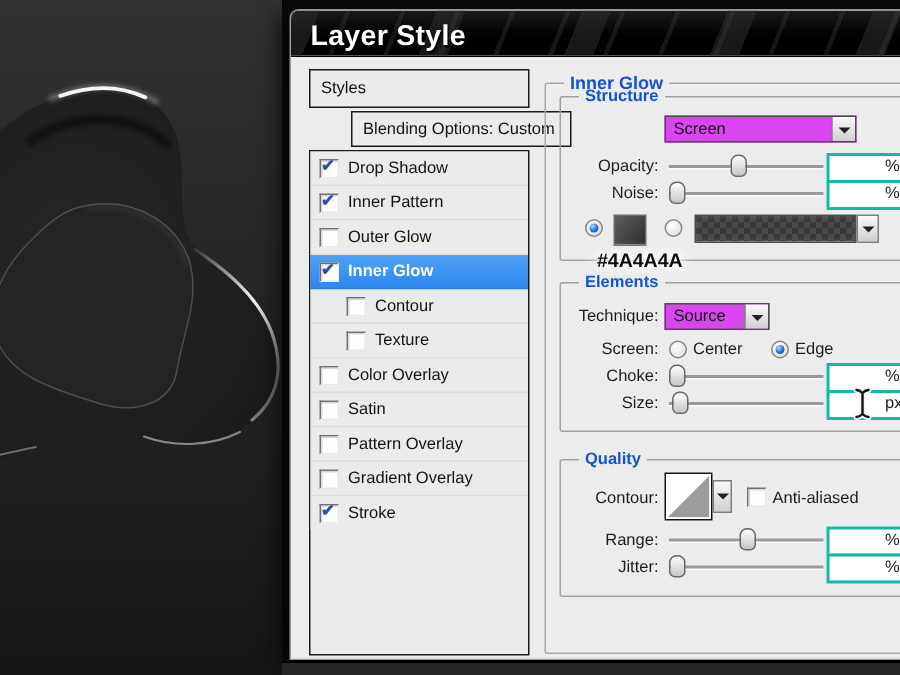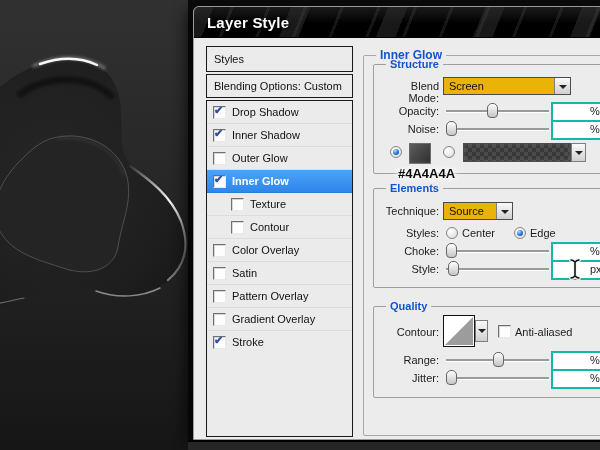--- a/index.html
+++ b/index.html
@@ -14,29 +14,29 @@
   #below-dialog{position:absolute;left:188px;top:440px;width:412px;height:10px;background:#262626;border-top:2px solid #000;}
   #dialog{position:absolute;left:193px;top:6px;width:430px;height:432px;
           border:1px solid #9a9a9a;border-radius:6px 0 0 0;background:#ececec;
           box-shadow:-7px 3px 14px rgba(0,0,0,.65);}
   #titlebar{position:relative;height:30px;border-radius:5px 0 0 0;
     background:
       repeating-linear-gradient(112deg, rgba(70,70,70,.30) 0 3px, rgba(0,0,0,0) 3px 34px),
       repeating-linear-gradient(112deg, rgba(45,45,45,.55) 0 18px, rgba(0,0,0,0) 18px 90px),
       linear-gradient(#1a1a1a,#000 55%,#000);
     border-bottom:1px solid #000;}
-  #titlebar .ttl{position:absolute;left:13px;top:7px;color:#fff;font-weight:bold;font-size:15px;
+  #titlebar .ttl{position:absolute;left:13px;top:7px;color:#fff;font-weight:bold;font-size:19px;
     text-shadow:1px 1px 1px #000;letter-spacing:.2px;}
   #dlg-body{position:absolute;left:0;top:31px;width:100%;height:401px;background:#ececec;overflow:hidden;}
 
   
   .lbox{position:absolute;left:12px;width:147px;background:#ebebeb;border:1px solid #1a1a1a;box-sizing:border-box;}
   #styles-header{top:8px;height:26px;}
   #styles-header span{display:block;padding:6px 0 0 7px;font-size:11px;color:#111;}
-  #blend-row{top:36px;height:24px;}
+  #blend-row{top:36px;height:24px;margin-left:28px;}
   #blend-row span{display:block;padding:5px 0 0 7px;font-size:11px;color:#111;}
   #styles-list{top:62px;height:337px;}
   .srow{position:relative;height:22px;display:flex;align-items:center;padding-left:6px;
         border-bottom:1px solid #dcdcdc;background:#ebebeb;font-size:11px;color:#111;}
   .srow:last-child{border-bottom:none;}
   .srow.indent{padding-left:24px;}
   .srow.selected{background:linear-gradient(#4da2f7,#2f86ec);color:#fff;font-weight:bold;border-bottom:1px solid #2b7ade;}
   .cb{position:relative;width:13px;height:13px;background:#fdfdfd;margin-right:6px;flex:0 0 13px;
       border:1px solid #808080;border-color:#707070 #e8e8e8 #e8e8e8 #707070;box-sizing:border-box;
       box-shadow:inset 1px 1px 0 rgba(0,0,0,.15);}
@@ -54,21 +54,21 @@
   .row{position:absolute;left:184px;width:240px;height:18px;font-size:11px;color:#1c1c1c;}
   .rlabel{position:absolute;left:0;top:3px;width:61px;text-align:right;}
   .unit{position:absolute;left:212px;top:3px;}
 
   
   .nbox{position:absolute;left:173px;top:0;width:34px;height:16px;background:#fff;border:2px solid #14b8a6;
         text-align:center;line-height:16px;padding-left:48px;}
   .sel{background:#316ac5;color:#fff;padding:0 1px;}
 
   
-  .dd{position:absolute;top:0;height:18px;background:#eab308;border:1px solid #4c4c4c;box-sizing:border-box;}
+  .dd{position:absolute;top:0;height:18px;background:#d946ef;border:1px solid #4c4c4c;box-sizing:border-box;}
   .dd .val{position:absolute;left:5px;top:2px;font-size:11px;color:#111;white-space:nowrap;}
   .dd .btn{position:absolute;right:0;top:0;width:16px;height:100%;background:linear-gradient(#fafafa,#cfcfcf);
            border-left:1px solid #7e7e7e;box-sizing:border-box;}
   .tri{position:absolute;left:4px;top:7px;width:0;height:0;border:4px solid transparent;border-top-color:#222;}
 
   
   .slider{position:absolute;left:68px;top:0;width:103px;height:18px;}
   .track{position:absolute;left:0;right:0;top:8px;height:2px;background:#9a9a9a;box-shadow:0 1px 0 #fff;}
   .thumb{position:absolute;top:1px;width:11px;height:15px;
          background:linear-gradient(#fefefe,#c6c6c6);border:1px solid #666;
@@ -173,39 +173,39 @@
         <div class="srow">
           <span class="cb">
               <span class="chk" style="visibility: visible;">✔</span>
             </span>
           <span>Drop Shadow</span>
           </div>
         <div class="srow">
           <span class="cb">
               <span class="chk" style="visibility: visible;">✔</span>
             </span>
-          <span>Inner Shadow</span>
+          <span>Inner Pattern</span>
           </div>
         <div class="srow">
           <span class="cb"></span>
           <span>Outer Glow</span>
           </div>
         <div class="srow selected">
           <span class="cb">
               <span class="chk" style="visibility: visible;">✔</span>
             </span>
           <span>Inner Glow</span>
           </div>
         <div class="srow indent">
           <span class="cb"></span>
+          <span>Contour</span>
+          </div>
+        <div class="srow indent">
+          <span class="cb"></span>
           <span>Texture</span>
-          </div>
-        <div class="srow indent">
-          <span class="cb"></span>
-          <span>Contour</span>
           </div>
         <div class="srow">
           <span class="cb"></span>
           <span>Color Overlay</span>
           </div>
         <div class="srow">
           <span class="cb"></span>
           <span>Satin</span>
           </div>
         <div class="srow">
@@ -225,21 +225,20 @@
       </div>
 
       <fieldset id="fs-outer">
         <legend>Inner Glow</legend>
       </fieldset>
 
       <fieldset id="fs-structure">
         <legend>Structure</legend>
       </fieldset>
       <div class="row" style="top:39px;">
-        <span class="rlabel">Blend Mode:</span>
         <span class="dd" style="left:65px;width:128px;">
           <span class="val">Screen</span>
           <span class="btn">
               <span class="tri"></span>
             </span>
         </span>
       </div>
       <div class="row" style="top:64px;">
         <span class="rlabel">Opacity:</span>
         <span class="slider">
@@ -276,37 +275,37 @@
       <div class="row" style="top:164px;">
         <span class="rlabel">Technique:</span>
         <span class="dd" style="left:65px;width:70px;">
           <span class="val">Source</span>
           <span class="btn">
               <span class="tri"></span>
             </span>
         </span>
       </div>
       <div class="row" style="top:186px;">
-        <span class="rlabel">Styles:</span>
+        <span class="rlabel">Screen:</span>
         <span class="radio" style="left:68px;"></span>
         <span class="rtext" style="left:84px;">Center</span>
         <span class="radio on" style="left:136px;"></span>
         <span class="rtext" style="left:152px;">Edge</span>
       </div>
       <div class="row" style="top:204px;">
         <span class="rlabel">Choke:</span>
         <span class="slider">
           <span class="track"></span>
           <span class="thumb" style="left:0;"></span>
         </span>
         <span class="nbox">0</span>
         <span class="unit">%</span>
       </div>
       <div class="row" style="top:222px;">
-        <span class="rlabel">Style:</span>
+        <span class="rlabel">Size:</span>
         <span class="slider">
           <span class="track"></span>
           <span class="thumb" style="left:2px;"></span>
         </span>
         <span class="nbox"><span class="sel">3</span></span>
         <span class="unit">px</span>
       </div>
 
       <fieldset id="fs-quality">
         <legend>Quality</legend>

